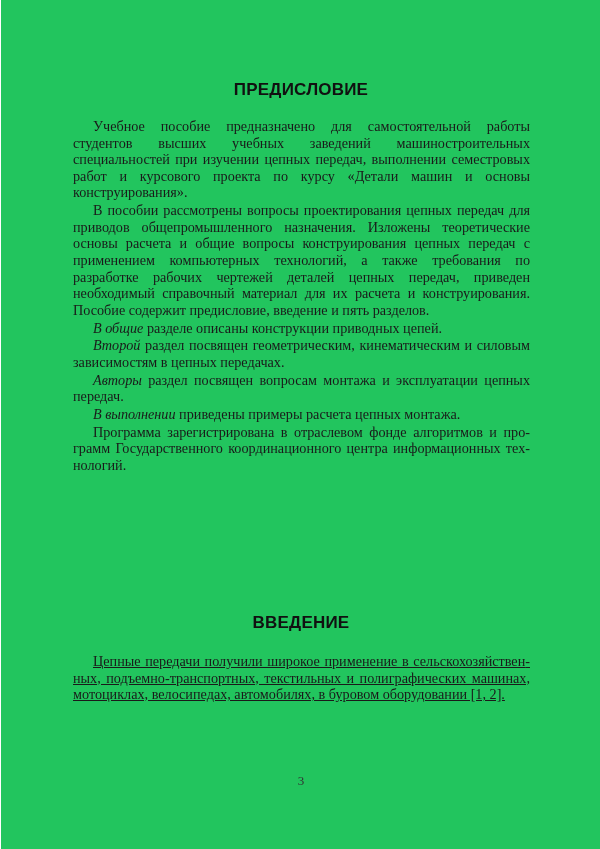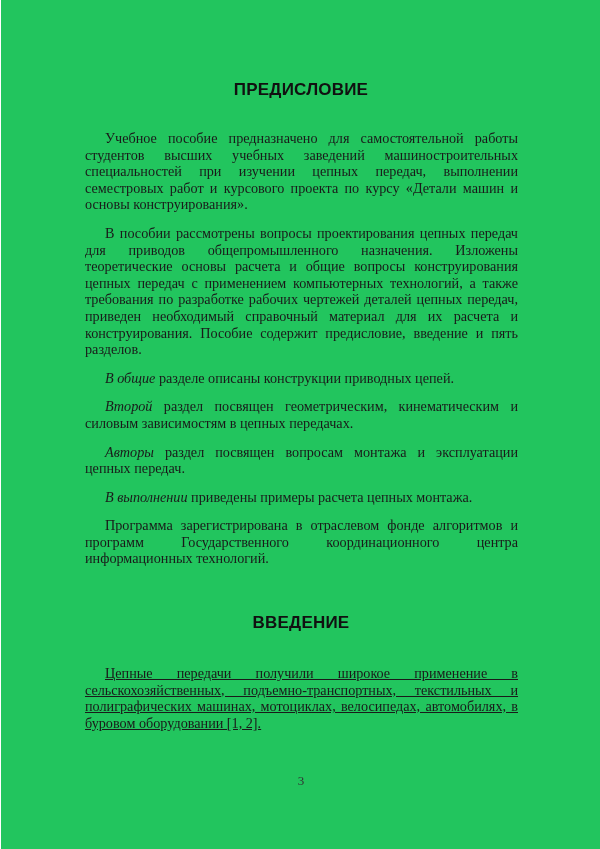--- a/index.html
+++ b/index.html
@@ -8,21 +8,21 @@
   .heading {
     position:absolute; left:0; width:600px; text-align:center;
     font-family:"Liberation Sans", sans-serif; font-weight:bold;
     font-size:17px; color:#111; letter-spacing:0.2px;
   }
   .body-text {
     position:absolute; left:72px; width:457px;
     font-family:"Liberation Serif", serif; font-size:14.2px; line-height:16.6px;
     color:#1a1a1a; text-align:justify;
   }
-  .body-text p { margin:12px; text-indent:20px; hyphens:manual; }
+  .body-text p { margin:0; text-indent:20px; hyphens:manual; }
   .body-text p + p { margin-top:1.2px; }
   .body-text em { font-style:italic; }
   .page-number {
     position:absolute; left:0; width:600px; top:773px; text-align:center;
     font-family:"Liberation Serif", serif; font-size:13px; color:#333;
   }
 </style>
 </head>
 <body>
 

